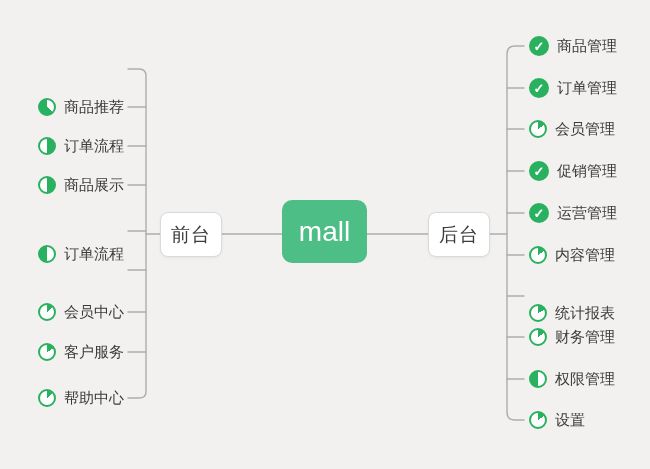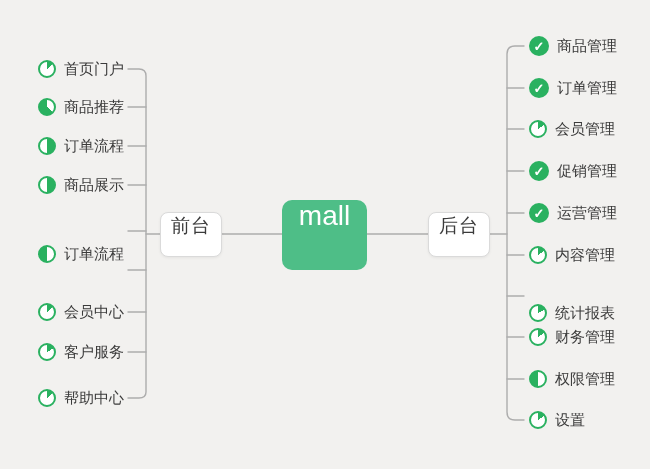--- a/index.html
+++ b/index.html
@@ -5,23 +5,23 @@
   html,body{margin:0;padding:0}
   body{
     width:650px;height:469px;
     background:var(--background,#f2f1ef);
     font-family:"Liberation Sans",sans-serif;
   }
   .canvas{position:relative;width:650px;height:469px;overflow:hidden;background:var(--background,#f2f1ef)}
   svg.links{position:absolute;left:0;top:0;width:650px;height:469px}
   svg.links path{stroke:var(--line_gray,#adadad);stroke-width:1.4;fill:none;stroke-linecap:round}
 
-  .node{position:absolute;display:flex;align-items:flex-start;justify-content:center;box-sizing:border-box}
+  .node{position:absolute;display:flex;align-items:center;justify-content:center;box-sizing:border-box}
   .root{
-    left:282px;top:200px;width:85px;height:70px;
+    left:282px;top:200px;width:85px;height:63px;
     background:var(--mall_green,#4ebe87);border-radius:10px;
     color:var(--root_text,#fff);font-size:28px;
   }
   .branch{
     width:62px;height:45px;background:var(--node_bg,#fff);
     border:1px solid var(--node_border,#dadada);border-radius:8px;
     font-size:19px;color:var(--text_dark,#3b3b3b);letter-spacing:1px;
     box-shadow:0 1px 3px rgba(0,0,0,.06);
   }
   .front{left:160px;top:212px}
@@ -63,24 +63,20 @@
   <div class="node root">
     <span>mall</span>
   </div>
   <div class="node branch front">
     <span>前台</span>
   </div>
   <div class="node branch back">
     <span>后台</span>
   </div>
 
-  <div class="row lrow" style="top:58px">
-    <span class="icon pie" style="background: conic-gradient(rgb(255, 255, 255) 0deg, rgb(255, 255, 255) 0deg, rgb(42, 177, 96) 0deg, rgb(42, 177, 96) 45deg, rgb(255, 255, 255) 45deg, rgb(255, 255, 255) 360deg);"></span>
-    <span class="lbl">首页门户</span>
-  </div>
   <div class="row lrow" style="top:96px">
     <span class="icon pie" style="background: conic-gradient(rgb(255, 255, 255) 0deg, rgb(255, 255, 255) 135deg, rgb(42, 177, 96) 135deg, rgb(42, 177, 96) 360deg, rgb(255, 255, 255) 360deg, rgb(255, 255, 255) 360deg);"></span>
     <span class="lbl">商品推荐</span>
   </div>
   <div class="row lrow" style="top:135px">
     <span class="icon pie" style="background: conic-gradient(rgb(255, 255, 255) 0deg, rgb(255, 255, 255) 0deg, rgb(42, 177, 96) 0deg, rgb(42, 177, 96) 180deg, rgb(255, 255, 255) 180deg, rgb(255, 255, 255) 360deg);"></span>
     <span class="lbl">订单流程</span>
   </div>
   <div class="row lrow" style="top:174px">
     <span class="icon pie" style="background: conic-gradient(rgb(255, 255, 255) 0deg, rgb(255, 255, 255) 0deg, rgb(42, 177, 96) 0deg, rgb(42, 177, 96) 180deg, rgb(255, 255, 255) 180deg, rgb(255, 255, 255) 360deg);"></span>

